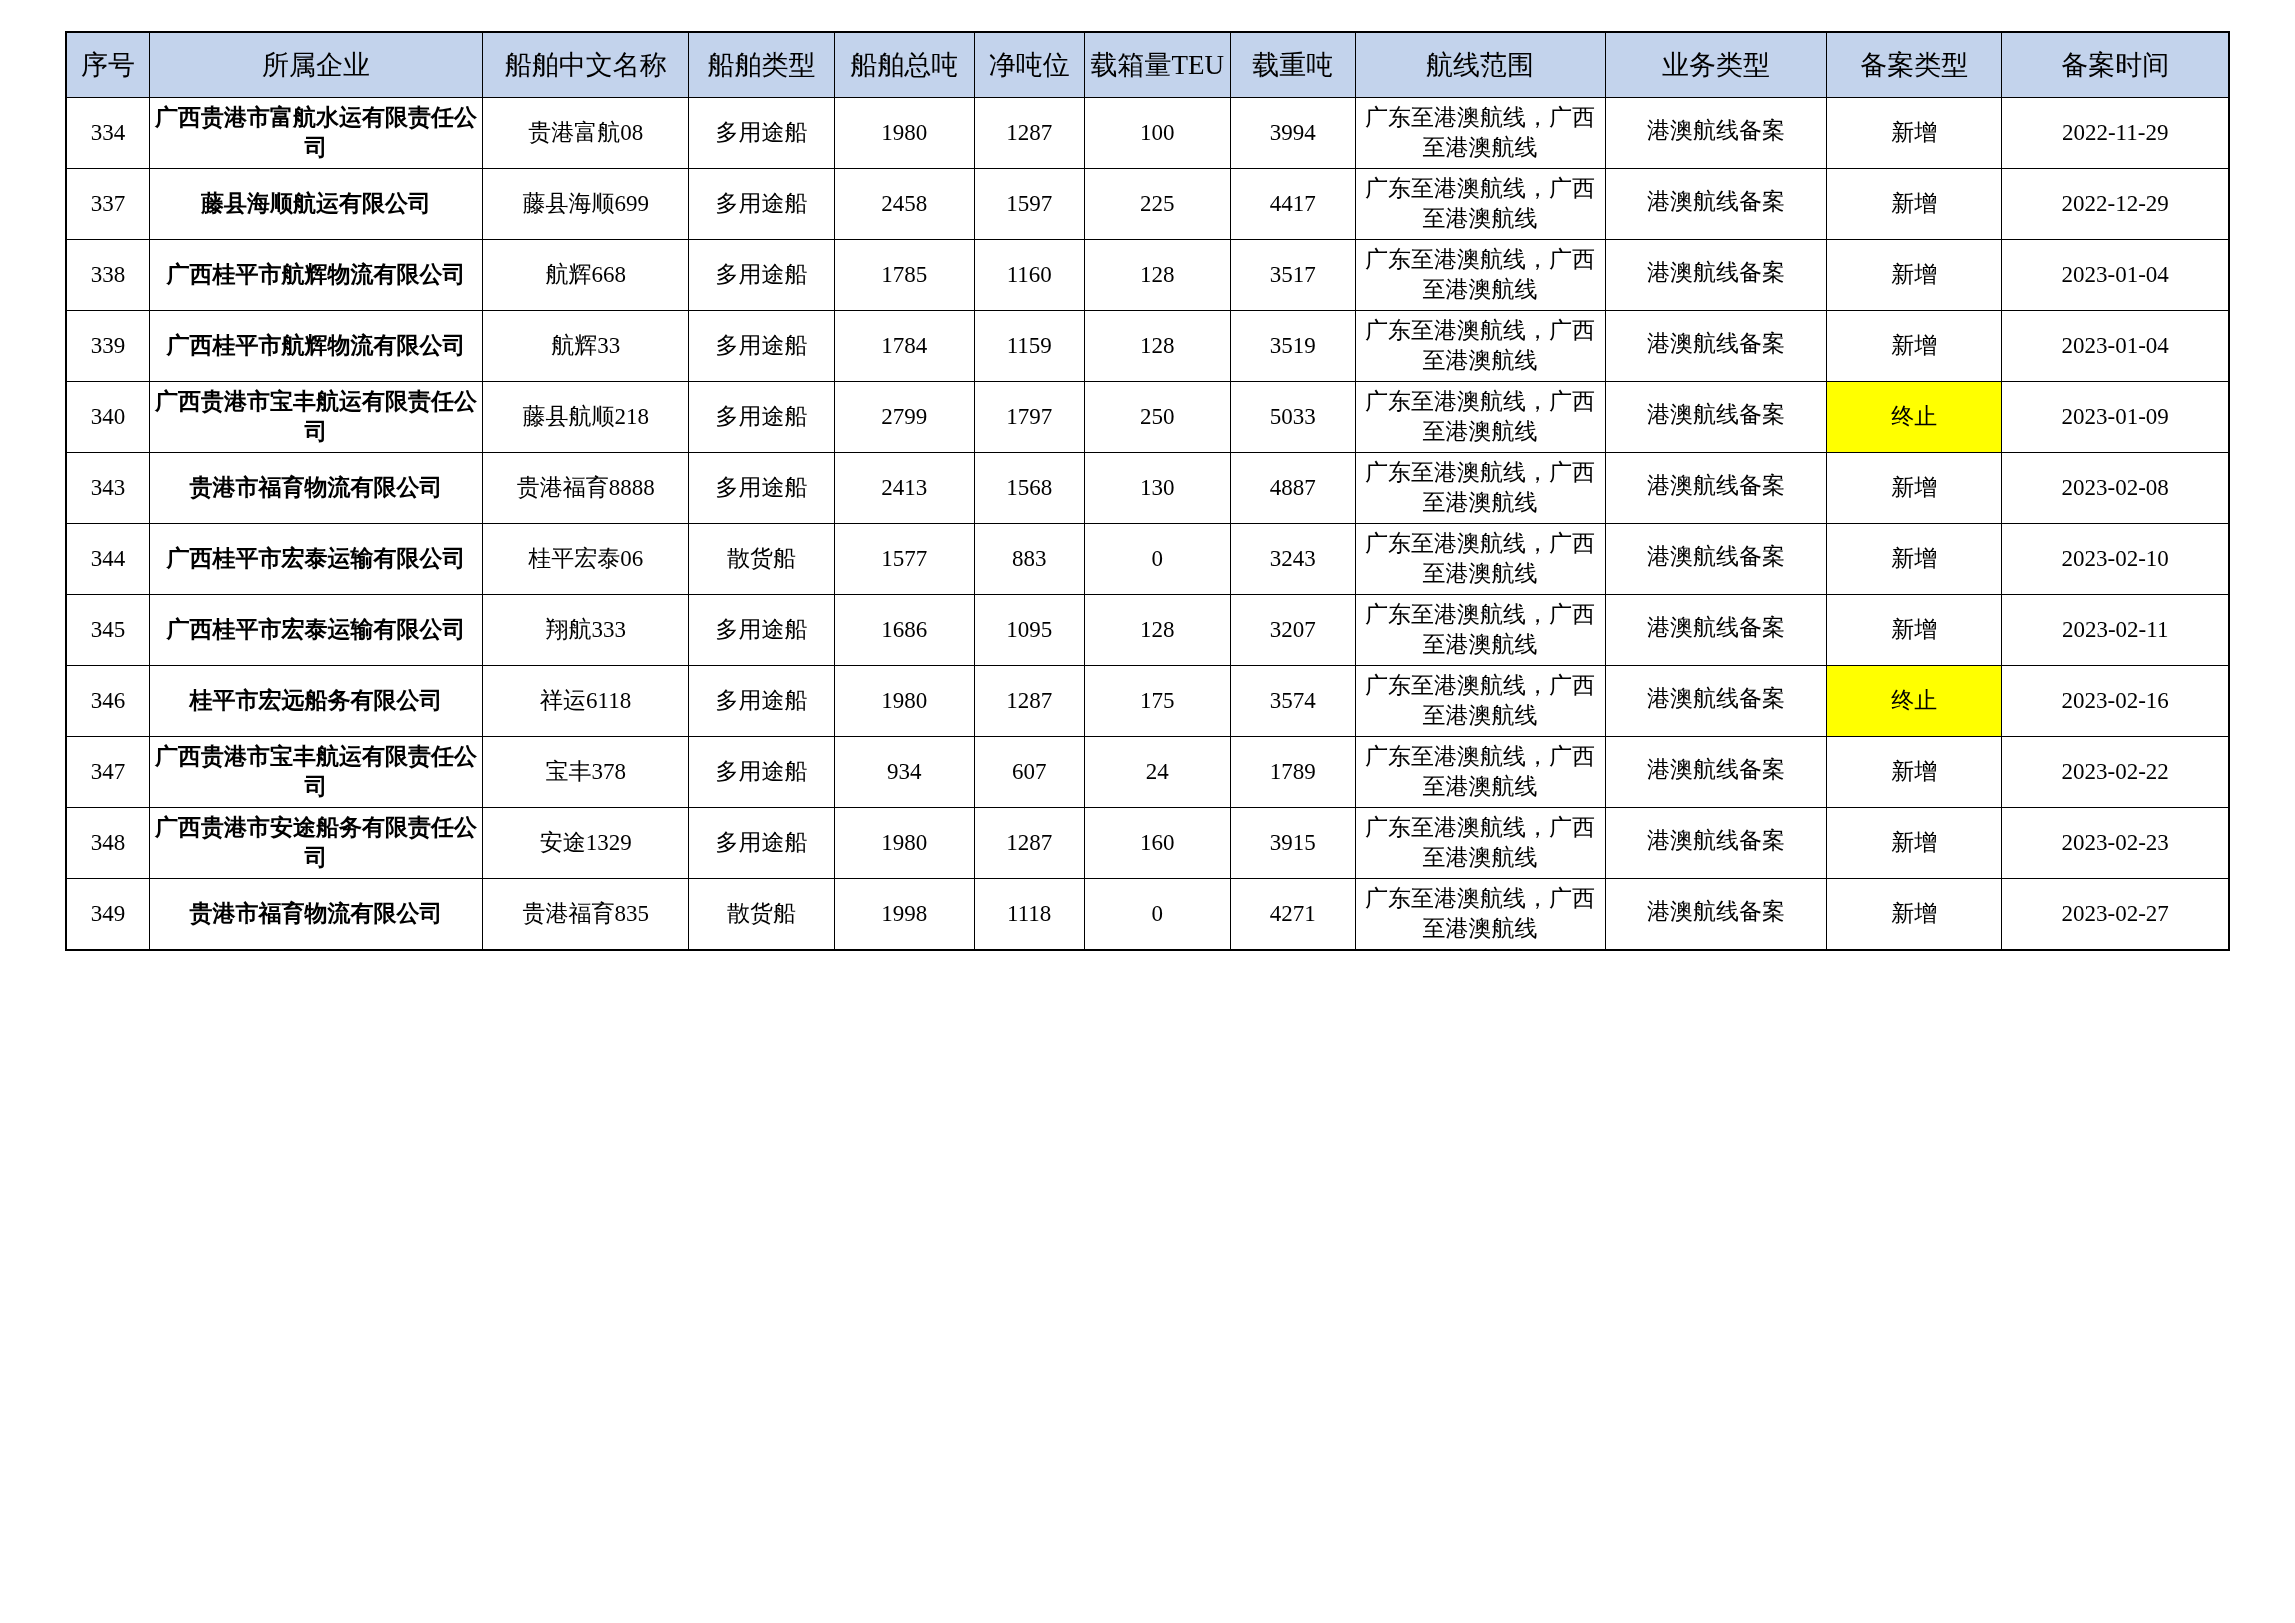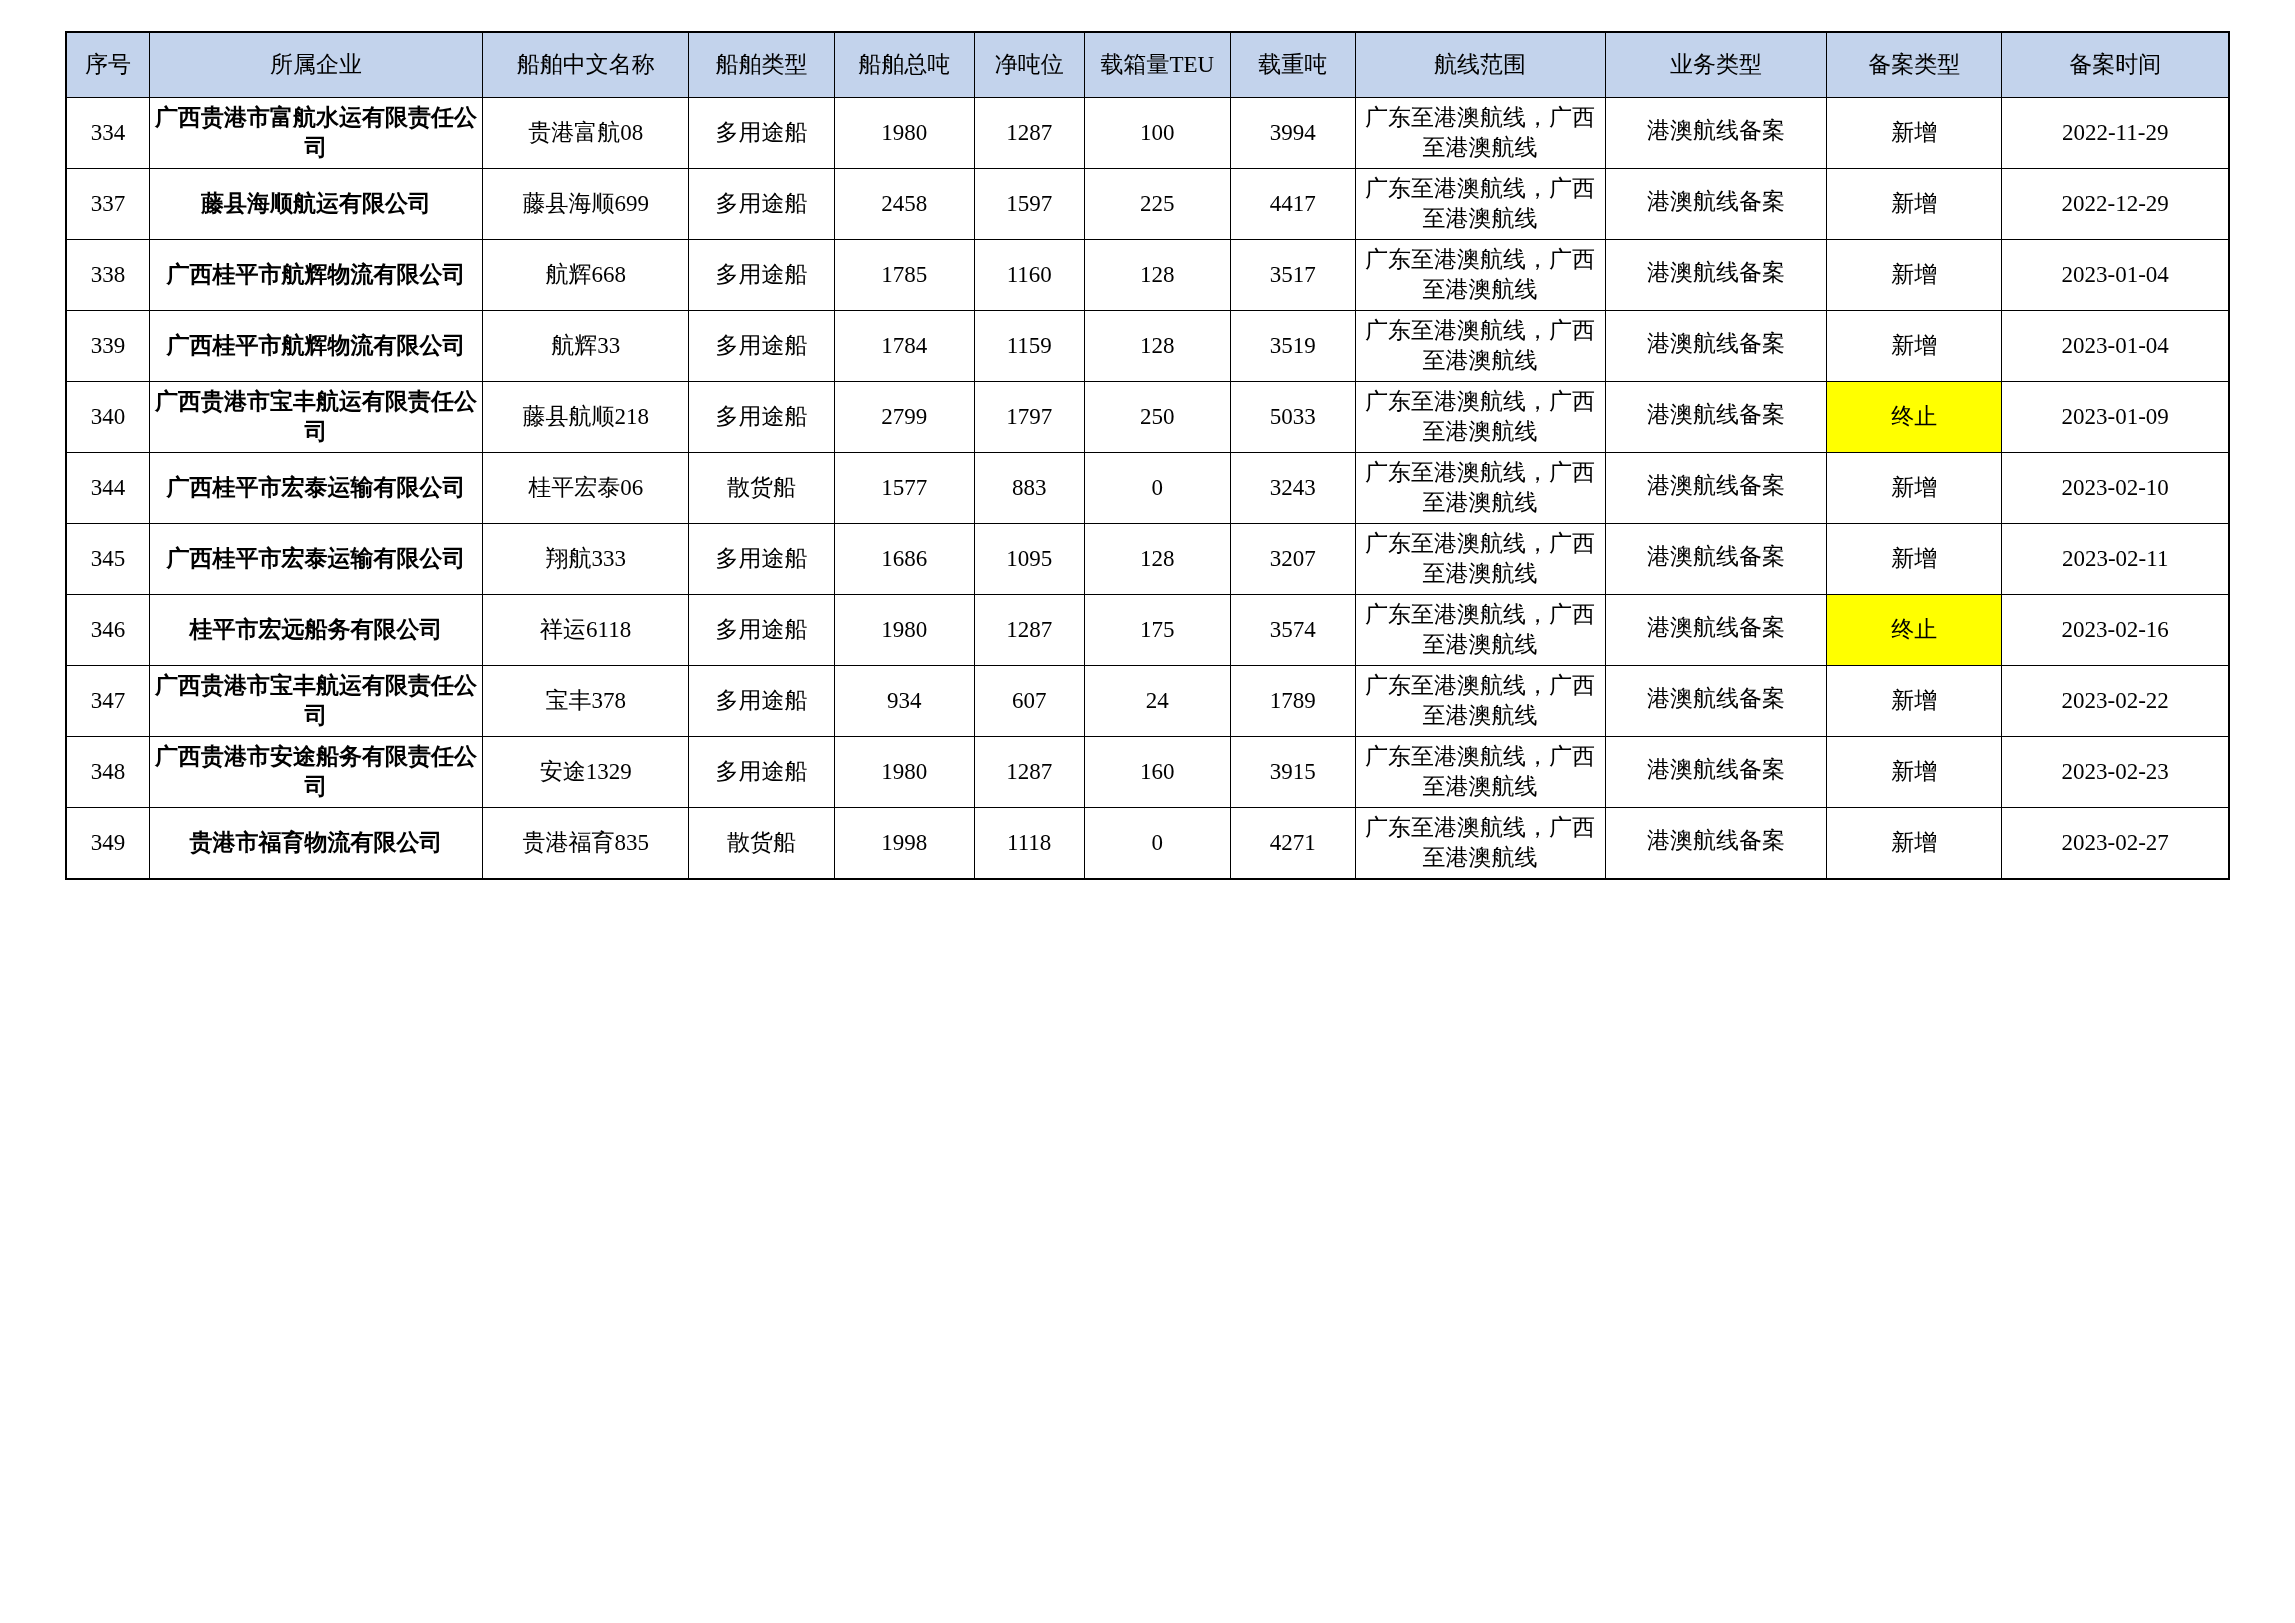--- a/index.html
+++ b/index.html
@@ -31,21 +31,21 @@
     font-size: 23px;
     line-height: 1.30;
     padding: 4.1px 2.7px;
     color: #000;
     word-break: break-all;
   }
   table.ship-table thead th {
     background: #c3d3ec;
     font-weight: normal;
     height: 56px;
-    font-size: 23px;
+    font-size: 27px;
     white-space: nowrap;
   }
   tbody tr {
     height: 71px;
   }
   td.company { font-size: 22.5px; font-weight: bold; }
   td.name    { font-size: 22.5px; }
   td.route   { font-size: 20.5px; line-height: 1.25; }
   td.biz     { font-size: 21px; font-family: Liberation Mono, monospace; }
   td.filing-type.terminated {
@@ -166,20 +166,34 @@
           <td class="num">2799</td>
           <td class="num">1797</td>
           <td class="num">250</td>
           <td class="num">5033</td>
           <td class="route">广东至港澳航线，广西至港澳航线</td>
           <td class="biz">港澳航线备案</td>
           <td class="filing-type terminated">终止</td>
           <td class="date">2023-01-09</td>
         </tr>
         <tr>
+          <td class="idx">343</td>
+          <td class="company">贵港市福育物流有限公司</td>
+          <td class="name">贵港福育8888</td>
+          <td class="type">多用途船</td>
+          <td class="num">2413</td>
+          <td class="num">1568</td>
+          <td class="num">130</td>
+          <td class="num">4887</td>
+          <td class="route">广东至港澳航线，广西至港澳航线</td>
+          <td class="biz">港澳航线备案</td>
+          <td class="filing-type">新增</td>
+          <td class="date">2023-02-08</td>
+        </tr>
+        <tr>
           <td class="idx">344</td>
           <td class="company">广西桂平市宏泰运输有限公司</td>
           <td class="name">桂平宏泰06</td>
           <td class="type">散货船</td>
           <td class="num">1577</td>
           <td class="num">883</td>
           <td class="num">0</td>
           <td class="num">3243</td>
           <td class="route">广东至港澳航线，广西至港澳航线</td>
           <td class="biz">港澳航线备案</td>

